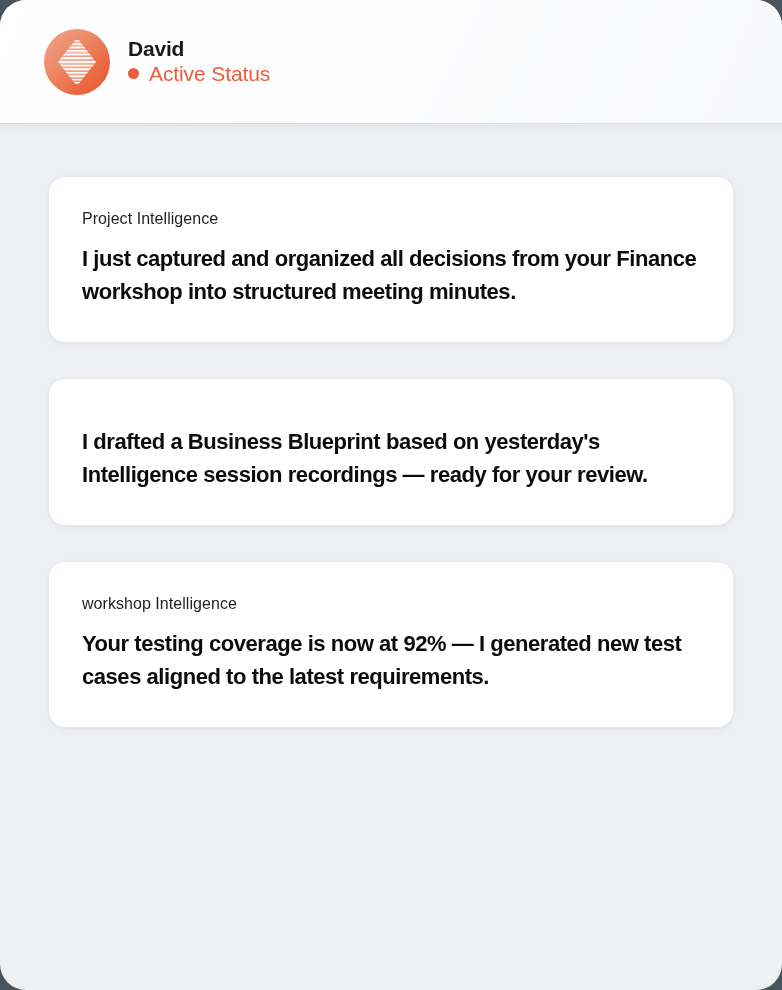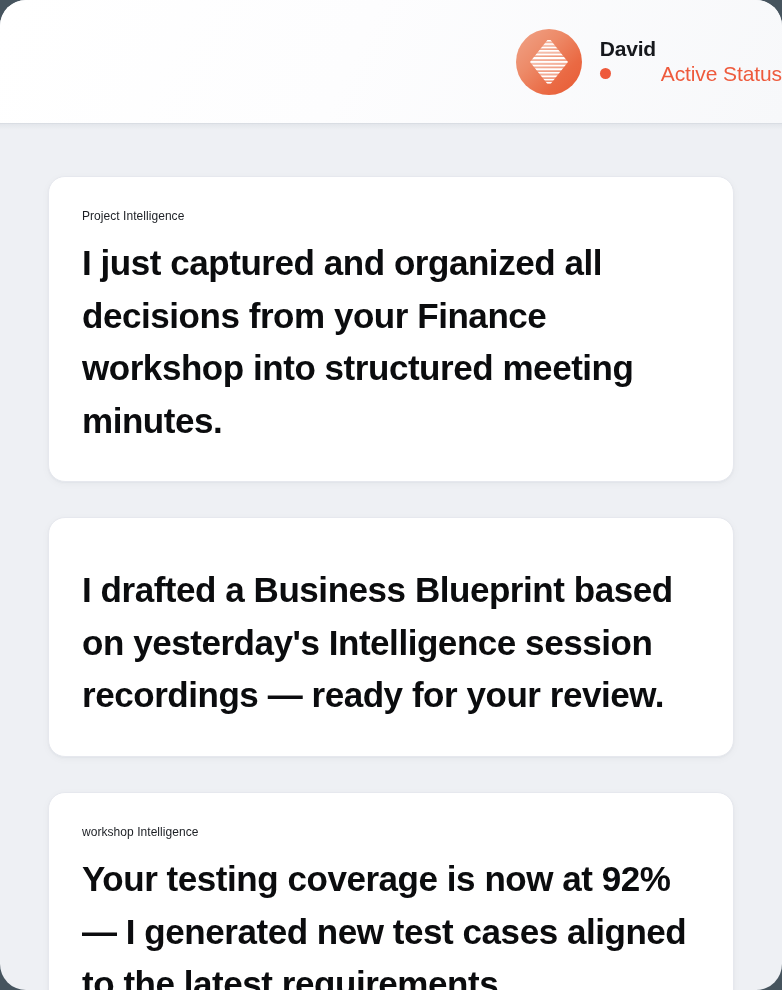--- a/index.html
+++ b/index.html
@@ -26,21 +26,20 @@
   
   #profile-header {
     position: relative;
     height: 124px;
     box-sizing: border-box;
     background: linear-gradient(115deg, #ffffff 0%, #fdfdfe 45%, #f7f8fa 100%);
     border-bottom: 1px solid #e4e7ec;
     display: flex;
     align-items: center;
     padding-left: 44px;
-    justify-content: flex-end;
   }
   #profile-header::after {
     content: "";
     position: absolute;
     left: 0; right: 0; bottom: -7px;
     height: 7px;
     background: linear-gradient(to bottom, rgba(90,105,125,0.085), rgba(90,105,125,0));
     pointer-events: none;
   }
 
@@ -68,21 +67,20 @@
     font-size: 21px;
     font-weight: 700;
     color: #16181c;
     letter-spacing: -0.2px;
     line-height: 1.15;
   }
   .profile-status-row {
     display: flex;
     align-items: center;
     margin-top: 0;
-    gap: 40px;
   }
   .status-dot {
     width: 11px;
     height: 11px;
     border-radius: 50%;
     background: #ee5a3c;
     flex: 0 0 auto;
   }
   .profile-status-label {
     margin-left: 10px;
@@ -105,29 +103,29 @@
     border-radius: 17px;
     padding: 32px 33px 34px 33px;
     box-sizing: border-box;
     box-shadow: 0 1px 2px rgba(40,50,70,0.045), 0 2px 8px rgba(40,50,70,0.035);
   }
   .update-card + .update-card {
     margin-top: 35px;
   }
 
   .card-category {
-    font-size: 12px;
+    font-size: 16px;
     font-weight: 400;
     color: #1c1f24;
     letter-spacing: 0.05px;
     line-height: 1.2;
   }
   .card-message {
     margin-top: 14px;
-    font-size: 35px;
+    font-size: 22px;
     font-weight: 700;
     color: #0b0c0e;
     line-height: 1.5;
     letter-spacing: -0.45px;
   }
 </style>
 </head>
 <body>
 
 <div id="app-frame">

